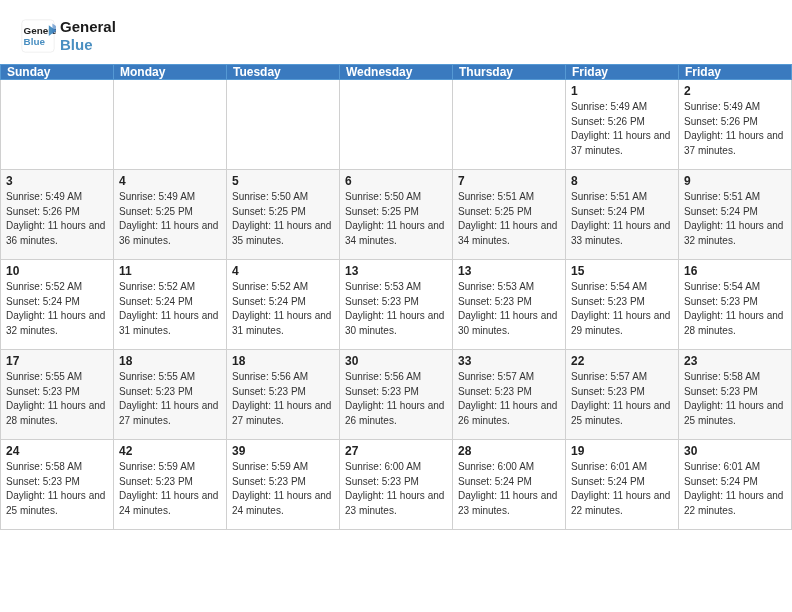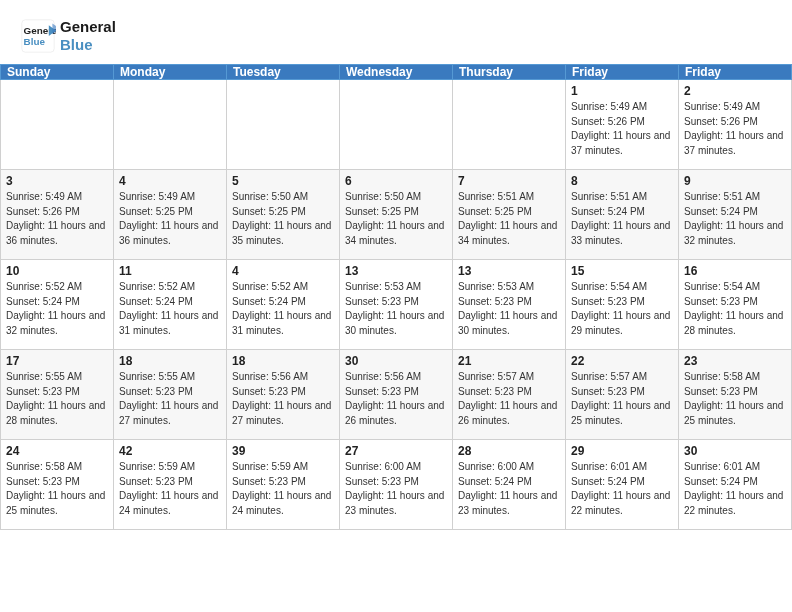--- a/index.html
+++ b/index.html
@@ -218,21 +218,21 @@
           </td>
           <td>
             <span class="day-number">18</span>
             <div class="day-info">Sunrise: 5:56 AM<br>Sunset: 5:23 PM<br>Daylight: 11 hours and 27 minutes.</div>
           </td>
           <td>
             <span class="day-number">30</span>
             <div class="day-info">Sunrise: 5:56 AM<br>Sunset: 5:23 PM<br>Daylight: 11 hours and 26 minutes.</div>
           </td>
           <td>
-            <span class="day-number">21</span>
+            <span class="day-number">33</span>
             <div class="day-info">Sunrise: 5:57 AM<br>Sunset: 5:23 PM<br>Daylight: 11 hours and 26 minutes.</div>
           </td>
           <td>
             <span class="day-number">22</span>
             <div class="day-info">Sunrise: 5:57 AM<br>Sunset: 5:23 PM<br>Daylight: 11 hours and 25 minutes.</div>
           </td>
           <td>
             <span class="day-number">23</span>
             <div class="day-info">Sunrise: 5:58 AM<br>Sunset: 5:23 PM<br>Daylight: 11 hours and 25 minutes.</div>
           </td>
@@ -252,21 +252,21 @@
           </td>
           <td>
             <span class="day-number">27</span>
             <div class="day-info">Sunrise: 6:00 AM<br>Sunset: 5:23 PM<br>Daylight: 11 hours and 23 minutes.</div>
           </td>
           <td>
             <span class="day-number">28</span>
             <div class="day-info">Sunrise: 6:00 AM<br>Sunset: 5:24 PM<br>Daylight: 11 hours and 23 minutes.</div>
           </td>
           <td>
-            <span class="day-number">29</span>
+            <span class="day-number">19</span>
             <div class="day-info">Sunrise: 6:01 AM<br>Sunset: 5:24 PM<br>Daylight: 11 hours and 22 minutes.</div>
           </td>
           <td>
             <span class="day-number">30</span>
             <div class="day-info">Sunrise: 6:01 AM<br>Sunset: 5:24 PM<br>Daylight: 11 hours and 22 minutes.</div>
           </td>
         </tr>
       </tbody>
   </table>
 </div>

